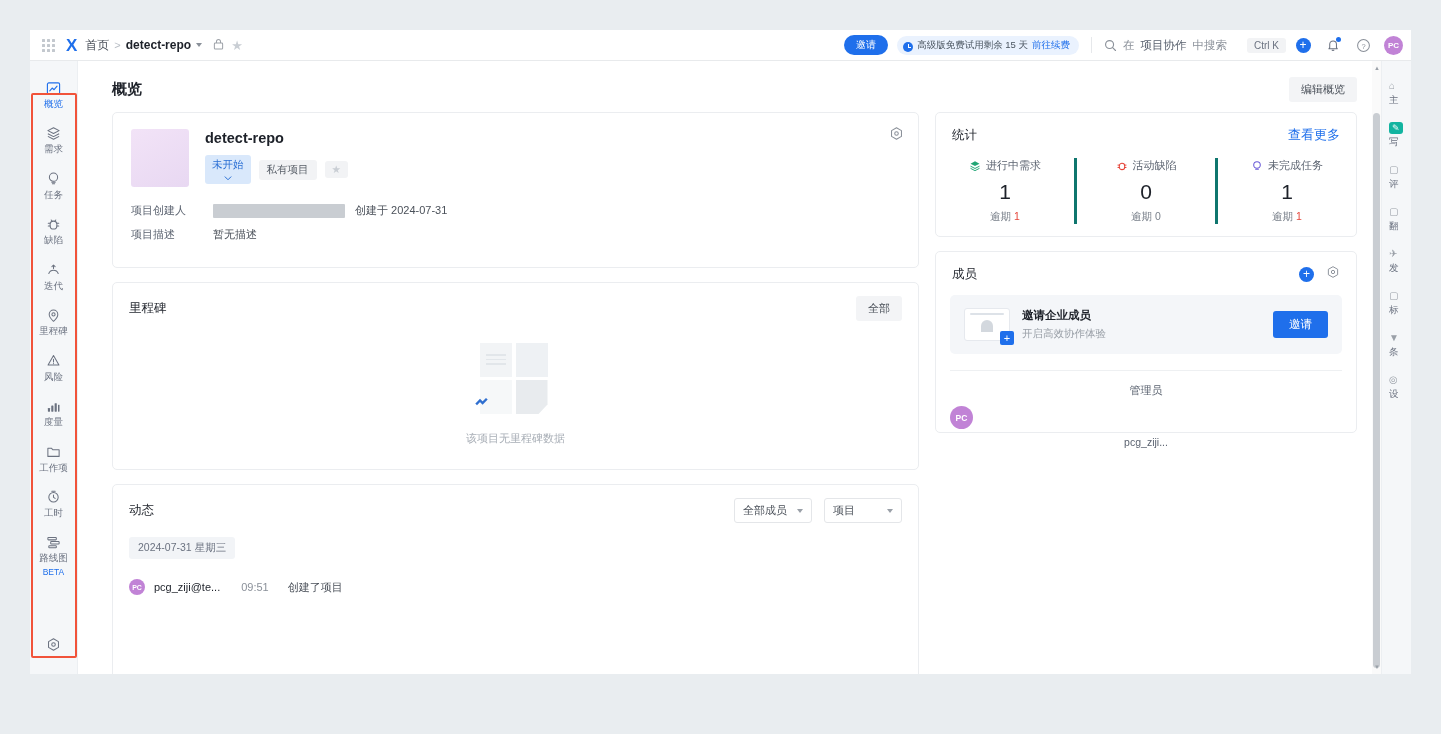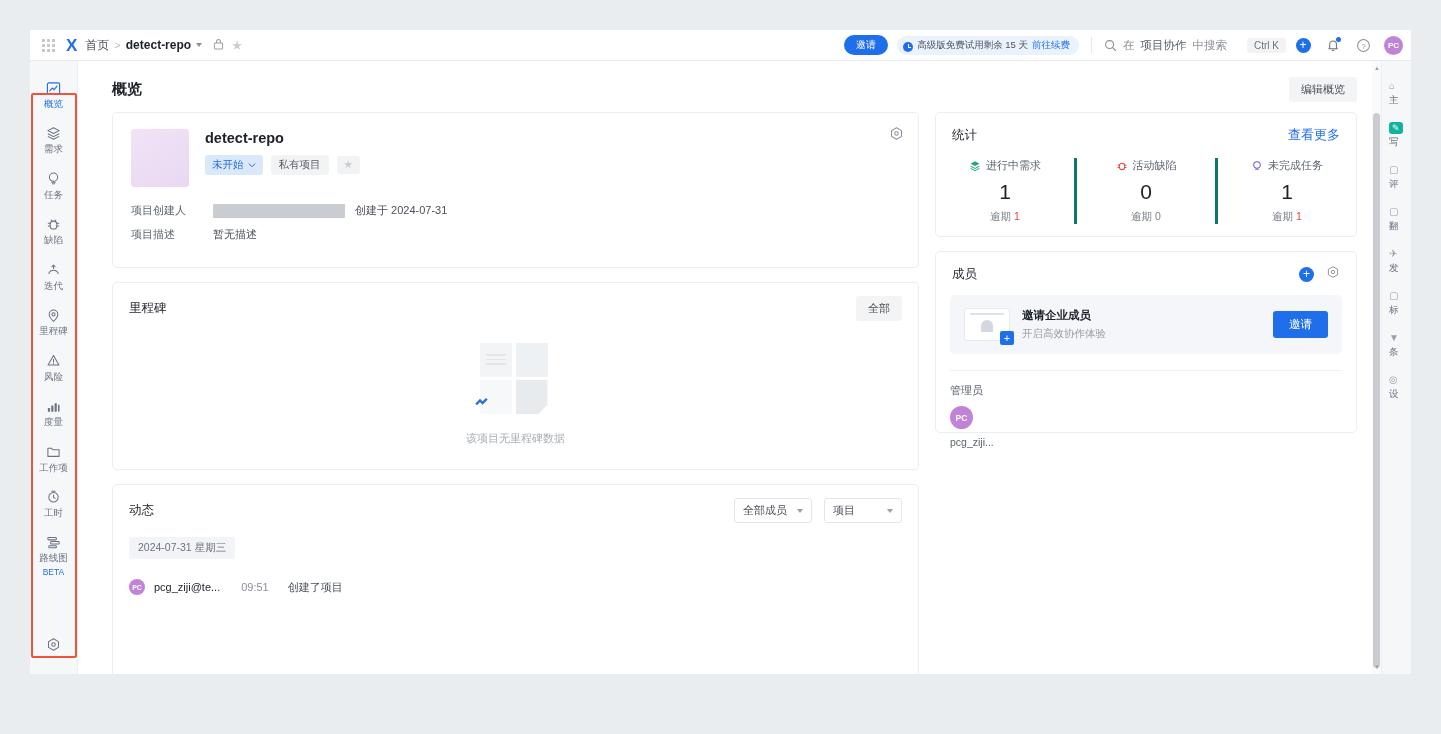--- a/index.html
+++ b/index.html
@@ -213,21 +213,21 @@
   .proj-thumb {
     width: 58px; height: 58px; flex: none;
     background: linear-gradient(150deg,#f2e3f7,#e8d8f2);
     border-radius: 3px;
   }
   .proj-name { font-size: 14.5px; font-weight: 700; color: #1d2129; margin-top: 1px; }
   .tag-row { display: flex; align-items: center; gap: 8px; margin-top: 9px; }
   .tag-status {
     background: #d9e8fb; color: #2a6fd4;
     font-size: 10.5px; border-radius: 3px;
-    padding: 3px 7px; display: flex; align-items: center; gap: 4px;
+    padding: 3px 7px; display: flex; align-items: center; gap: 4px; flex-direction: column;
   }
   .tag-plain {
     background: #f2f3f5; color: #585f68;
     font-size: 10.5px; border-radius: 3px; padding: 3px 8px;
   }
   .tag-star {
     background: #f2f3f5; color: #c9ced4;
     font-size: 10.5px; border-radius: 3px; padding: 2px 7px; line-height: 1.3;
   }
   .meta-table { margin-top: 16px; }
@@ -325,21 +325,21 @@
   }
   .invite-t1 { font-size: 11.5px; font-weight: 700; color: #1d2129; }
   .invite-t2 { font-size: 10.5px; color: #9aa0a8; margin-top: 4px; }
   .btn-primary {
     margin-left: auto;
     background: #1f6feb; color: #fff;
     font-size: 11.5px; border-radius: 3px;
     padding: 6px 16px;
   }
   .mem-divider { height: 1px; background: #eef0f2; margin: 16px 14px 0; }
-  .mem-section { padding: 12px 14px 18px; }
+  .mem-section { padding: 12px 14px 18px; text-align: center; }
   .mem-role { font-size: 11px; color: #5b6370; }
   .mem-avatar {
     width: 23px; height: 23px; border-radius: 50%;
     background: #c183d6; color: #fff; font-size: 8.5px;
     display: flex; align-items: center; justify-content: center;
     margin: 8px 0 7px; font-weight: 600;
   }
   .mem-name { font-size: 10.5px; color: #5b6370; }
 
   

